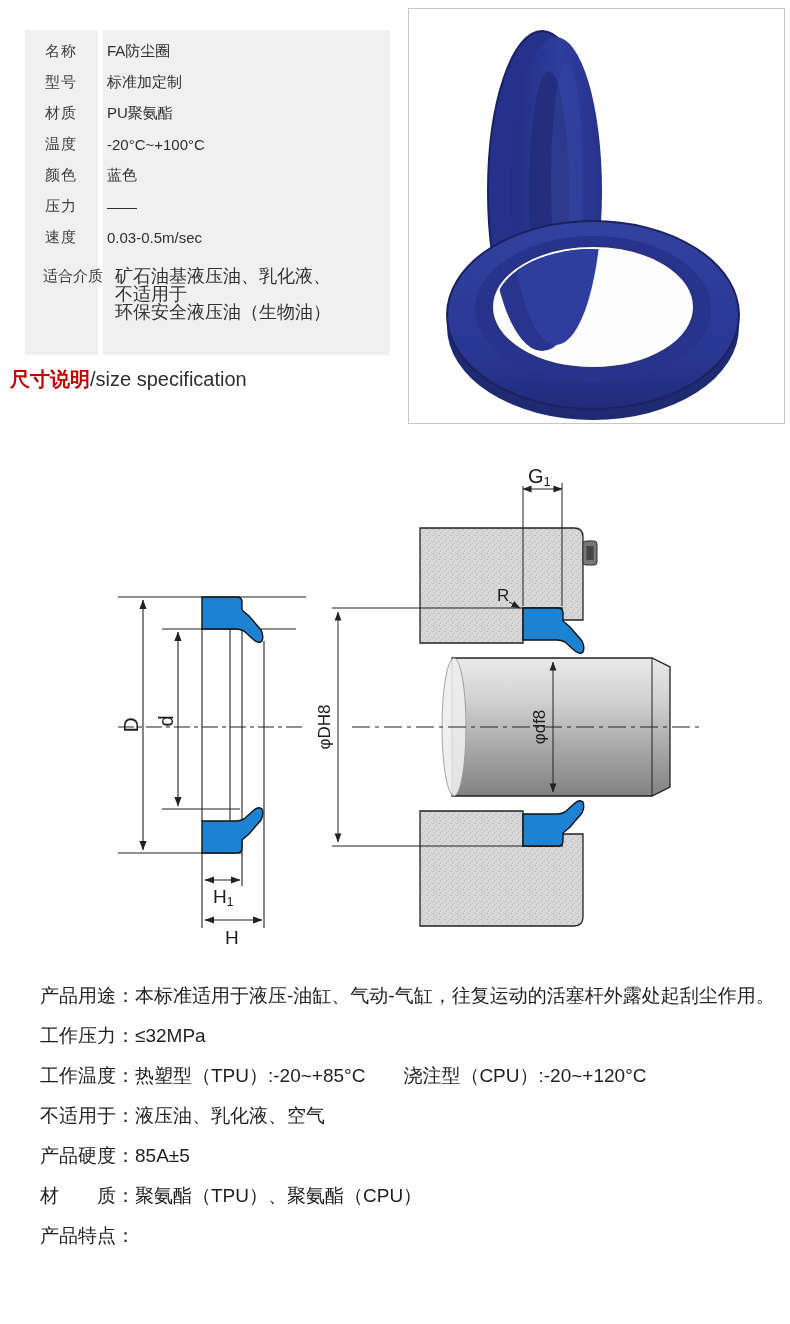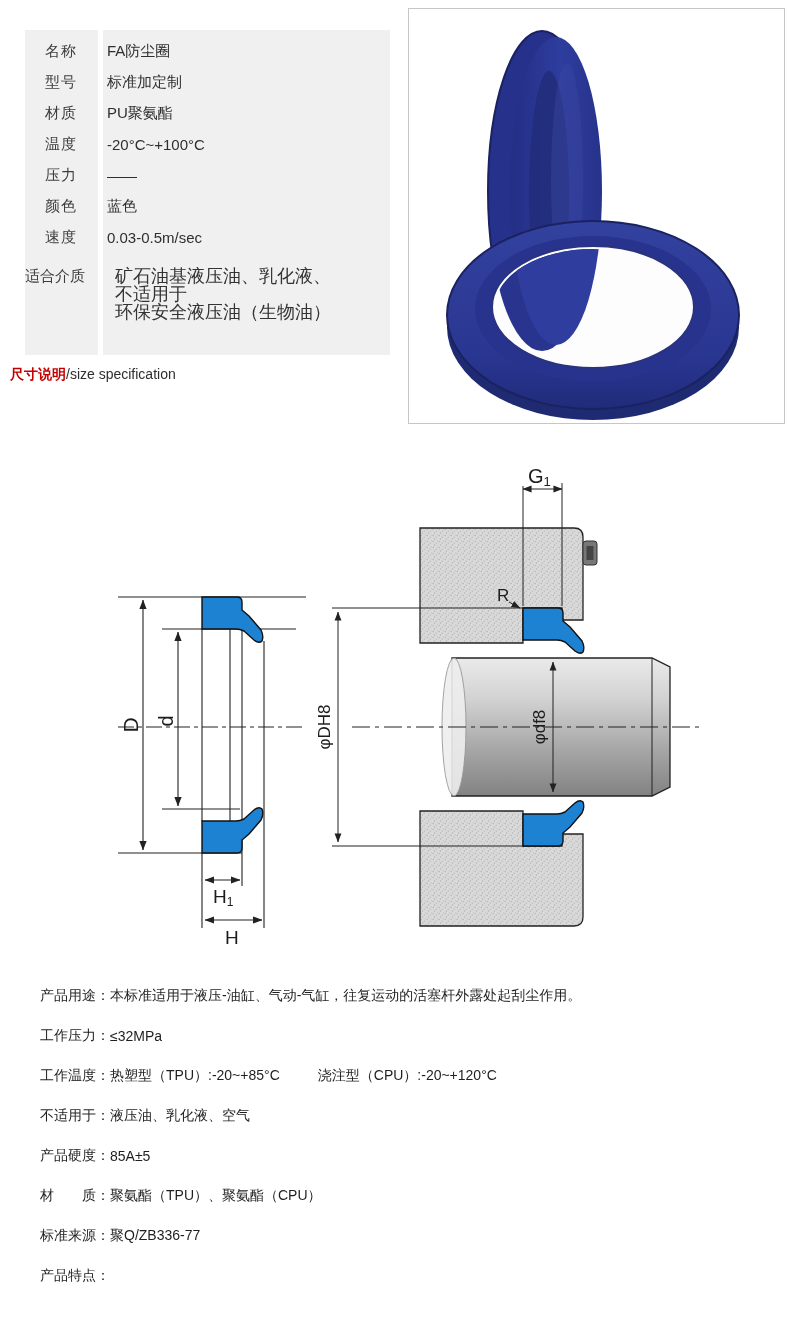--- a/index.html
+++ b/index.html
@@ -8,29 +8,29 @@
     font-family:"Liberation Sans","DejaVu Sans",sans-serif;color:#333;overflow:hidden;
   }
   .panel{position:absolute;background:#f0f0f0;}
   #label-panel{left:25px;top:30px;width:73px;height:325px;}
   #value-panel{left:103px;top:30px;width:287px;height:325px;}
   #table-rows{position:absolute;left:25px;top:36px;width:306px;}
   .spec-row{display:flex;height:31px;align-items:center;font-size:15px;}
   .spec-row .lbl{width:78px;padding-left:20px;box-sizing:border-box;flex:none;color:#3d3d3d;letter-spacing:1px;}
   .spec-row .val{padding-left:4px;color:#2f2f2f;}
   .media-row{display:flex;margin-top:14px;font-size:15px;}
-  .media-row .lbl{width:78px;padding-left:0;box-sizing:border-box;flex:none;color:#3d3d3d;}
+  .media-row .lbl{width:78px;padding-left:18px;box-sizing:border-box;flex:none;color:#3d3d3d;}
   .media-row .val{padding-left:12px;font-size:18px;line-height:18px;color:#333;}
-  #size-heading{position:absolute;left:10px;top:366px;font-size:14px;white-space:nowrap;}
+  #size-heading{position:absolute;left:10px;top:366px;font-size:20px;white-space:nowrap;}
   #size-heading .red{color:#c30000;font-weight:bold;}
   #size-heading .en{color:#2e2e2e;font-weight:normal;}
   #photo-box{position:absolute;left:408px;top:8px;width:377px;height:416px;border:1px solid #c6c6c6;background:#fff;box-sizing:border-box;}
   #diagram{position:absolute;left:0;top:440px;}
   #details{position:absolute;left:40px;top:976px;width:740px;}
-  .detail-line{height:40px;display:flex;align-items:center;font-size:14px;color:#1f1f1f;white-space:nowrap;}
+  .detail-line{height:40px;display:flex;align-items:center;font-size:19px;color:#1f1f1f;white-space:nowrap;}
   .detail-line .t2{margin-left:38px;}
   svg text{font-family:"Liberation Sans","DejaVu Sans",sans-serif;fill:#1c1c1c;}
 </style>
 </head>
 <body>
 
 <div class="panel" id="label-panel"></div>
 <div class="panel" id="value-panel"></div>
 
 <div id="table-rows">
@@ -49,27 +49,27 @@
       <span class="lbl">材质</span>
       <span class="val">PU聚氨酯</span>
     </div>
 
     <div class="spec-row">
       <span class="lbl">温度</span>
       <span class="val">-20°C~+100°C</span>
     </div>
 
     <div class="spec-row">
+      <span class="lbl">颜色</span>
+      <span class="val">蓝色</span>
+    </div>
+
+    <div class="spec-row">
       <span class="lbl">压力</span>
       <span class="val">——</span>
-    </div>
-
-    <div class="spec-row">
-      <span class="lbl">颜色</span>
-      <span class="val">蓝色</span>
     </div>
 
     <div class="spec-row">
       <span class="lbl">速度</span>
       <span class="val">0.03-0.5m/sec</span>
     </div>
 
   <div class="media-row">
     <span class="lbl">适合介质</span>
     <span class="val">
@@ -229,22 +229,18 @@
     <div class="detail-line">
       <span>产品硬度：</span>
       <span>85A±5</span>
     </div>
 
     <div class="detail-line">
       <span>材　　质：</span>
       <span>聚氨酯（TPU）、聚氨酯（CPU）</span>
     </div>
 
-    <div class="detail-line">
-      <span>标准来源：</span>
-      <span>聚Q/ZB336-77</span>
-    </div>
 
     <div class="detail-line">
       <span>产品特点：</span>
     </div>
 
 </div>
 
 </body></html>

